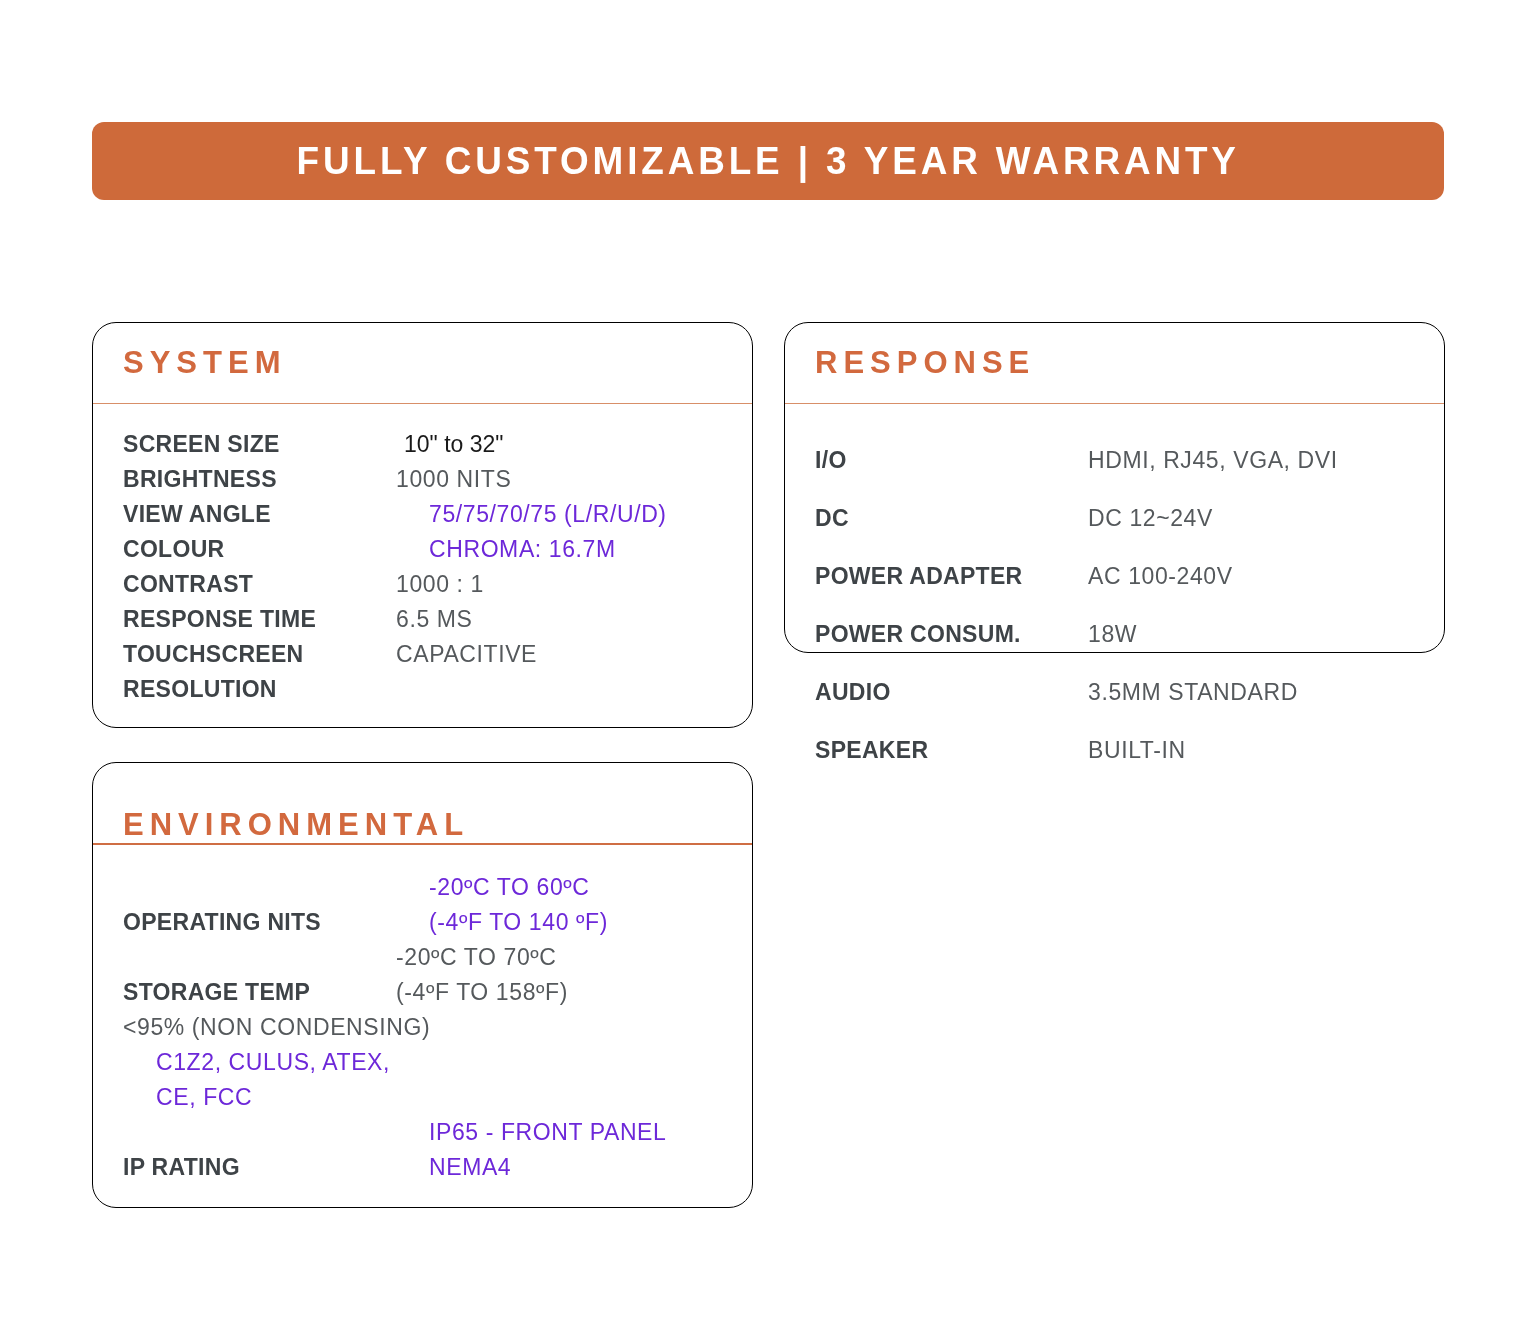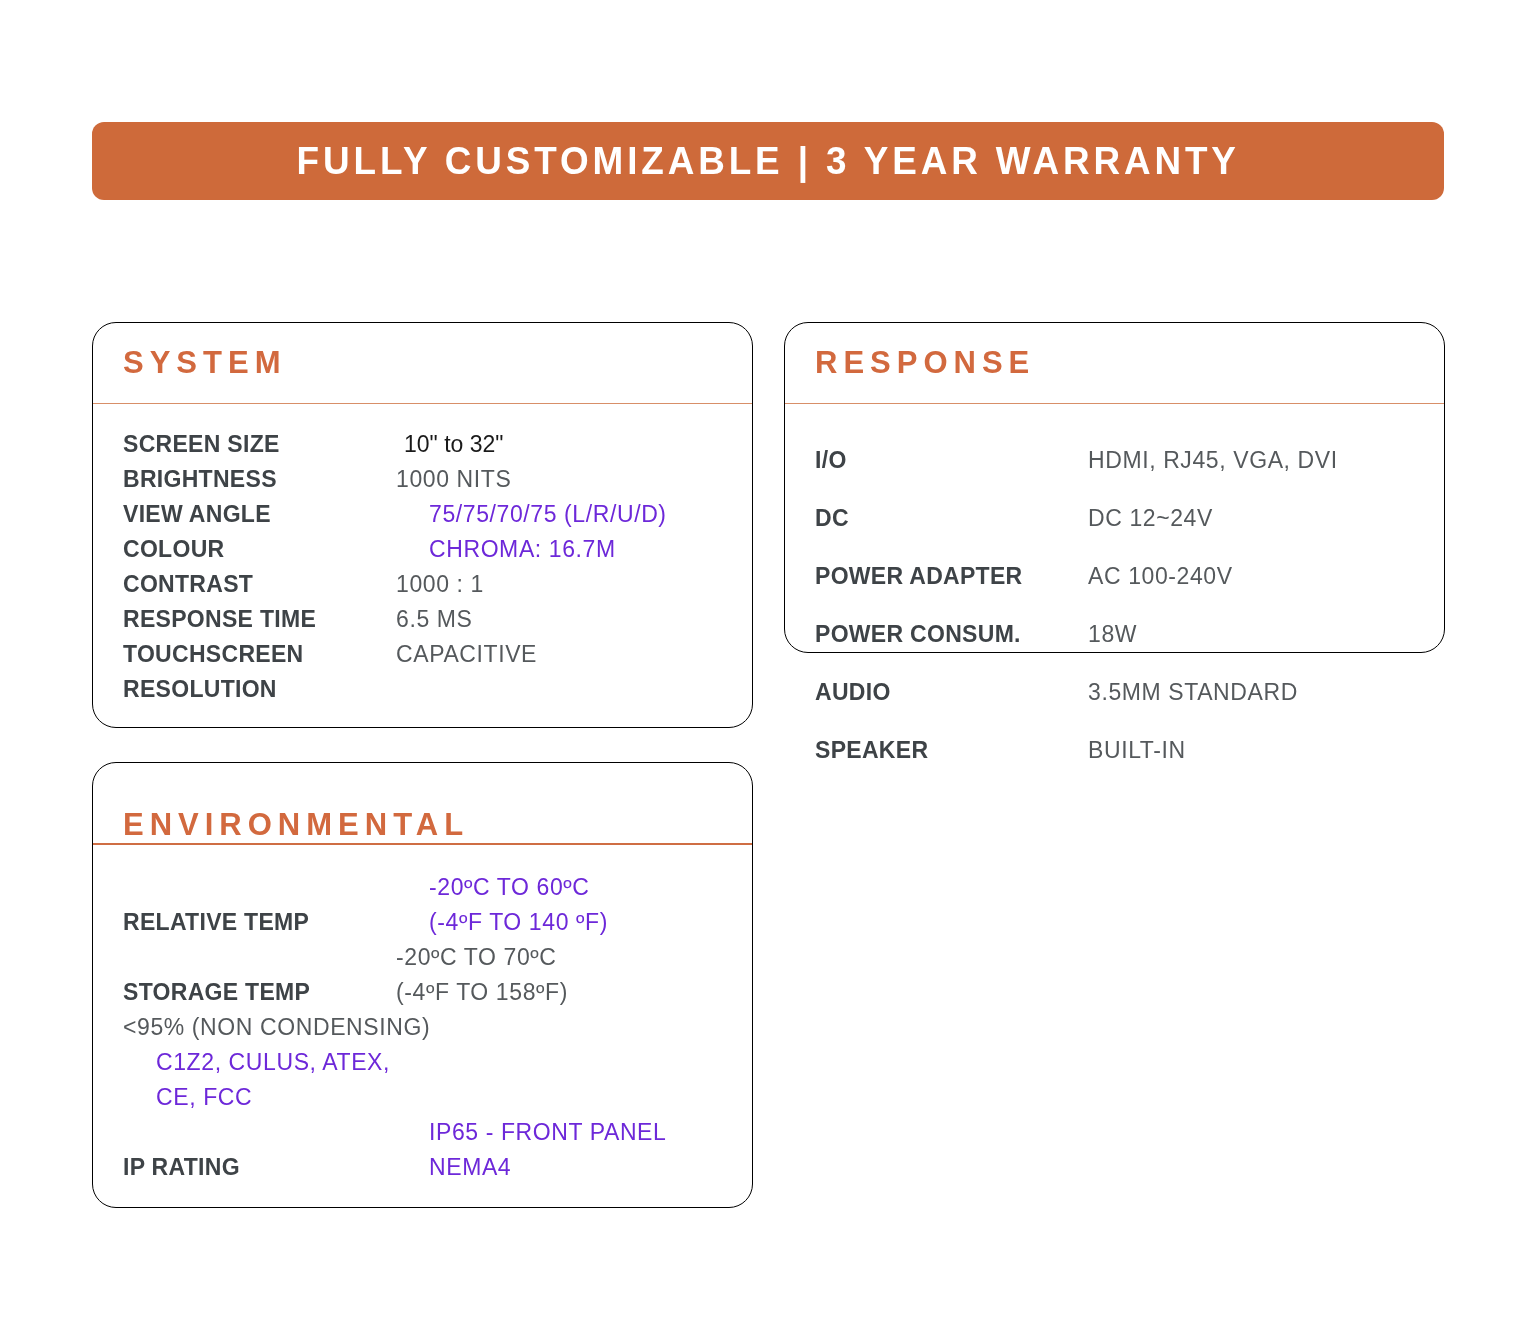--- a/index.html
+++ b/index.html
@@ -214,21 +214,21 @@
       </div>
     </div>
   </section>
 
   <section class="panel panel-environmental">
     <div class="panel-header">
       <h2 class="panel-title">ENVIRONMENTAL</h2>
     </div>
     <div class="panel-body">
       <div class="row">
-        <div class="lbl">RELATIVE TEMP</div>
+        <div class="lbl">OPERATING NITS</div>
         <div class="vals">
           <div class="val v-orange">-20ºC TO 60ºC</div>
           <div class="val v-orange">(-4ºF TO 140 ºF)</div>
         </div>
       </div>
       <div class="row">
         <div class="lbl">STORAGE TEMP</div>
         <div class="vals">
           <div class="val v-gray">-20ºC TO 70ºC</div>
           <div class="val v-gray">(-4ºF TO 158ºF)</div>

